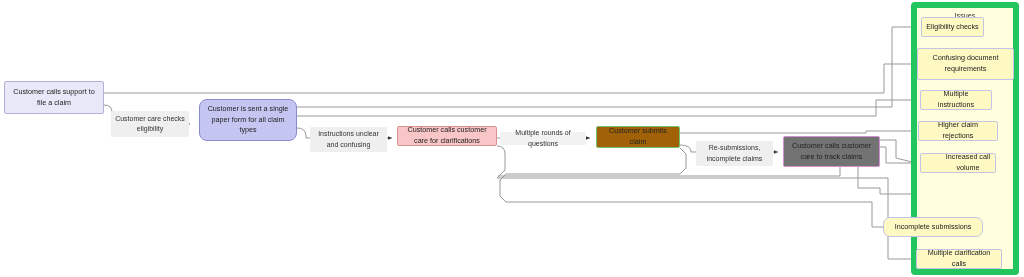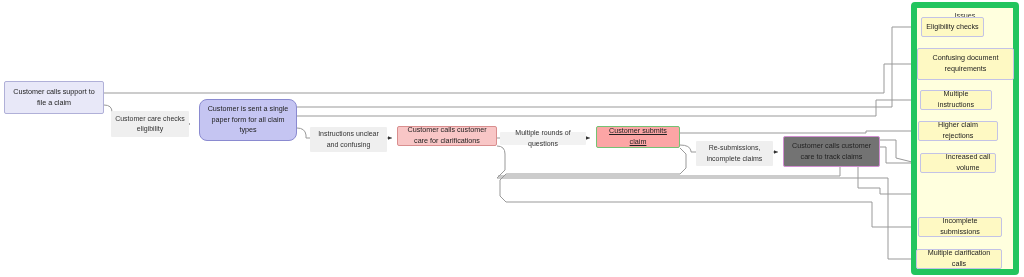--- a/index.html
+++ b/index.html
@@ -47,21 +47,21 @@
     border: 1px solid #9370b0;
     border-radius: 2px;
     font-size: 7.2px;
     line-height: 1.5;
     color: #222222;
     padding: 2px 4px;
   }
   .n-lavender { background: #e8e8f8; border-color: #b0b0d8; }
   .n-periwinkle { background: #c5c5f2; border-color: #8a8ad0; border-radius: 8px; }
   .n-pink-red { background: #f8c6c6; border-color: #d98f8f; }
-  .n-green { background: #fca5a5; border-color: #74c274; text-decoration: underline; }
+  .n-green { background: #a16207; border-color: #74c274; }
   .n-magenta { background: #737373; border-color: #d28fd2; }
   .n-issue { background: #fef9c3; border-color: #c3c3e6; }
 
   .edge-label {
     position: absolute;
     box-sizing: border-box;
     background: #efefef;
     color: #333333;
     font-size: 7px;
     line-height: 1.45;
@@ -188,21 +188,21 @@
 
   <div class="node n-issue" style="left:918px; top:121px; width:80px; height:20px;">
     <span>Higher claim rejections</span>
   </div>
 
   <div class="node n-issue" style="left:920px; top:153px; width:76px; height:20px;padding-left:24px;">
     <span>Increased call volume</span>
   </div>
 
 
-  <div class="node n-issue" style="left:918px; top:217px; width:84px; height:20px;">
+  <div class="node n-issue" style="left:883px; top:217px; width:100px; height:20px;border-radius:7px;">
     <span>Incomplete submissions</span>
   </div>
 
   <div class="node n-issue" style="left:916px; top:249px; width:86px; height:20px;">
     <span>Multiple clarification calls</span>
   </div>
 
 </div>
 
 </body></html>

